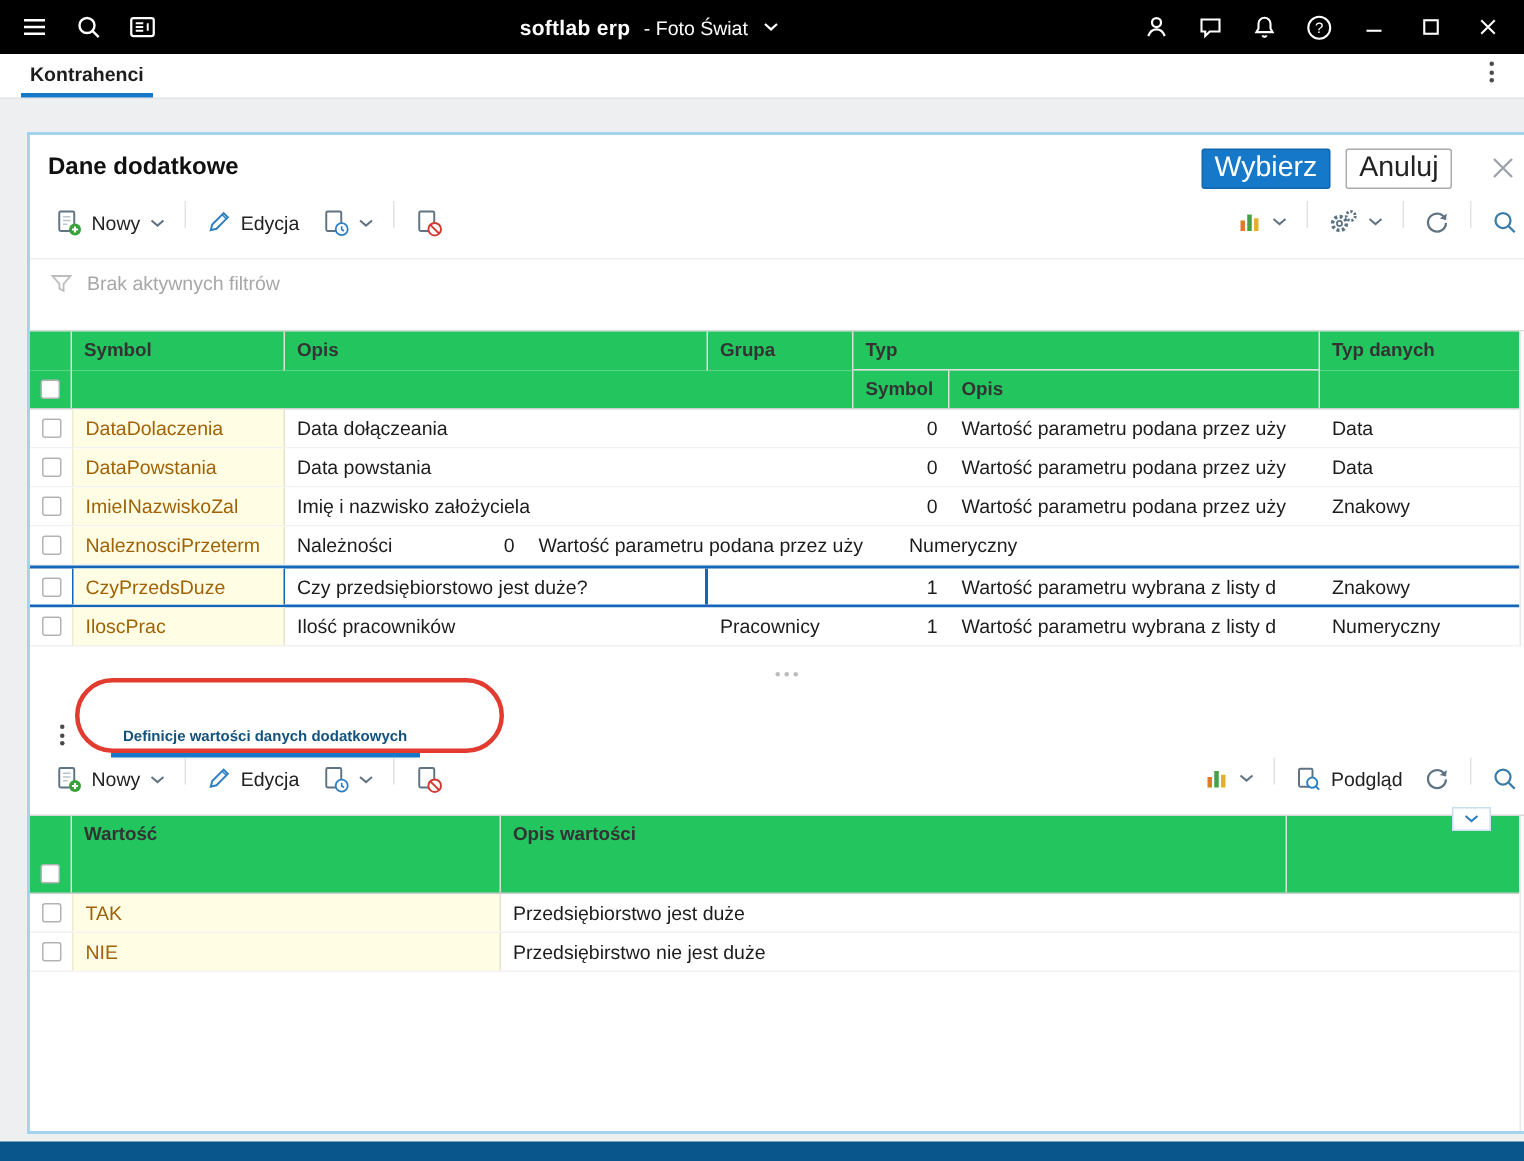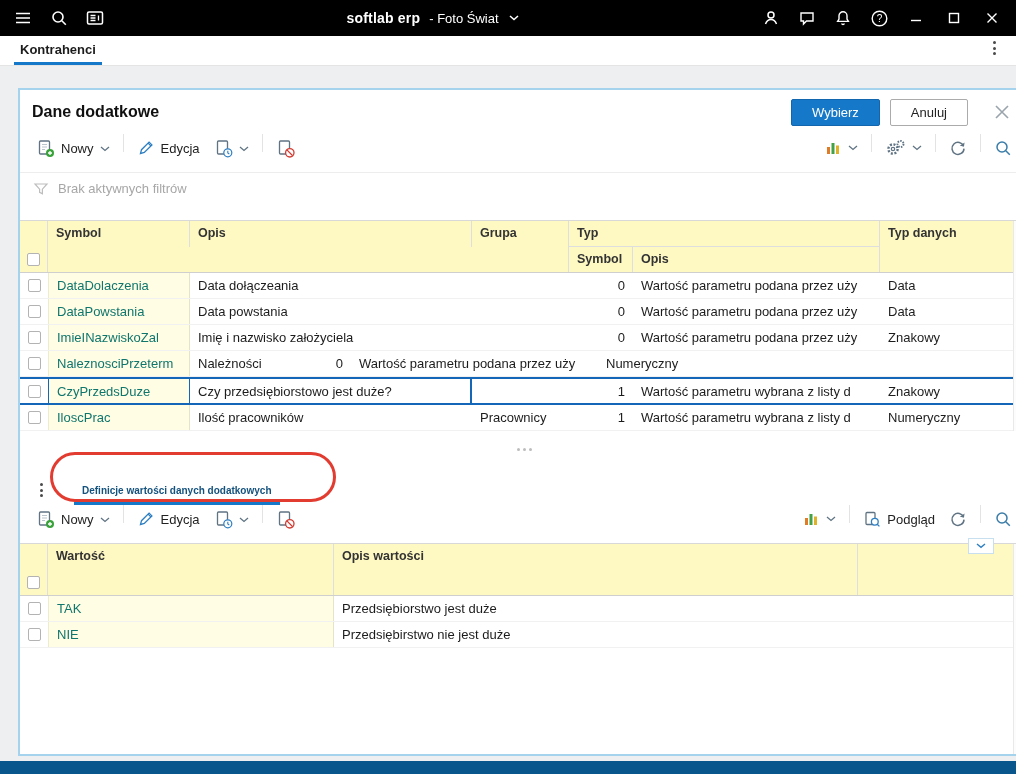--- a/index.html
+++ b/index.html
@@ -19,51 +19,51 @@
   .tabbar{height:30px;background:#fff;display:flex;align-items:flex-end;border-bottom:1px solid #e4e4e4;padding:0 14px}
   .tab{font-weight:bold;font-size:13px;color:#1c1c1c;padding:0 6px 5px;border-bottom:3px solid #1678c8;cursor:pointer}
   .kebab{display:flex;flex-direction:column;gap:2.5px;align-items:center;padding:6px;cursor:pointer}
   .kebab i{width:3px;height:3px;background:#4a4a4a;border-radius:50%}
   .tab-kebab{margin-left:auto;margin-bottom:4px}
 
   
   .panel{position:absolute;left:18px;top:88px;width:1012px;height:668px;background:#fff;border:2px solid #a5d3ee;display:flex;flex-direction:column}
   .title-row{display:flex;align-items:center;padding:6px 12px;height:44px;flex:0 0 44px}
   .panel-title{font-size:16px;font-weight:bold;color:#101010}
-  .btn{height:27px;padding:0 20px;font-size:13px;display:flex;align-items:center;border-radius:2px;margin-left:10px;cursor:pointer;white-space:nowrap}
+  .btn{height:27px;padding:0 8px;font-size:19px;display:flex;align-items:center;border-radius:2px;margin-left:10px;cursor:pointer;white-space:nowrap}
   .btn-primary{background:#1678c8;color:#fff;border:1px solid #1166ad}
   .btn-secondary{background:#fff;color:#222;border:1px solid #ababab}
   .panel-close{margin-left:26px;margin-right:6px;cursor:pointer}
 
   
   .toolbar{display:flex;align-items:flex-start;height:38px;flex:0 0 38px;padding:0 10px;gap:2px}
   .tool{display:flex;align-items:center;gap:6px;padding:5px 6px;border-radius:3px;cursor:pointer;color:#222}
   .tool-label{font-size:13px;white-space:nowrap}
   .tsep{width:1px;height:18px;background:#e3e3e3;margin:0 5px}
   .flex-spacer{flex:1}
 
   
   .filter-row{display:flex;align-items:center;gap:9px;height:32px;flex:0 0 32px;padding:0 13px;border-top:1px solid #ededed;color:#a7a7a7}
   .vgap{height:16px;flex:0 0 16px}
 
   
   .grid{display:flex;border-top:1px solid #d8d8d8}
   .gtable{flex:1;min-width:0}
   .gstrip{width:15px;border-left:1px solid #e9e9e9;background:#fcfcfc;display:flex;justify-content:center;align-items:flex-start;padding-top:8px;color:#2e7fc2;font-size:13px;line-height:10px;cursor:pointer}
-  .hrow{display:flex;background:#fef9c3;height:26px}
+  .hrow{display:flex;background:#22c55e;height:26px}
   .hcell{font-weight:bold;font-size:12.5px;color:#333;padding:5px 8px;border-right:1px solid #dedede;white-space:nowrap;overflow:hidden}
   .hcell.nolab{padding:0}
   .hcell.nob{border-right:none}
   .hb{border-bottom:1px solid #dedede}
   .hrow-last{border-bottom:1px solid #cfcfcf}
   .trow{display:flex;height:26px;border-bottom:1px solid #f1f1f1;background:#fff;cursor:pointer}
   .tcell{padding:5px 8px;white-space:nowrap;overflow:hidden;font-size:13px;color:#1c1c1c}
   .cb-cell{width:28px;flex:0 0 28px;display:flex;align-items:center;justify-content:center;padding:0}
   .checkbox{width:13px;height:13px;border:1px solid #b3b3b3;border-radius:2px;background:#fff;cursor:pointer}
-  .ycell{background:#fffde3;color:#0f766e;border-right:1px solid #e6e3c9;border-left:1px solid #eeebd3}
+  .ycell{background:#fffde3;color:#a16207;border-right:1px solid #e6e3c9;border-left:1px solid #eeebd3}
   .num{text-align:right}
 
   .c-cb{width:28px;flex:0 0 28px}
   .c-sym{width:142px;flex:0 0 142px}
   .c-opis{width:282px;flex:0 0 282px}
   .c-grupa{width:97px;flex:0 0 97px}
   .c-tsym{width:64px;flex:0 0 64px}
   .c-topis{width:247px;flex:0 0 247px}
   .c-tdan{flex:1;min-width:0}
   .w521{width:521px;flex:0 0 521px}

